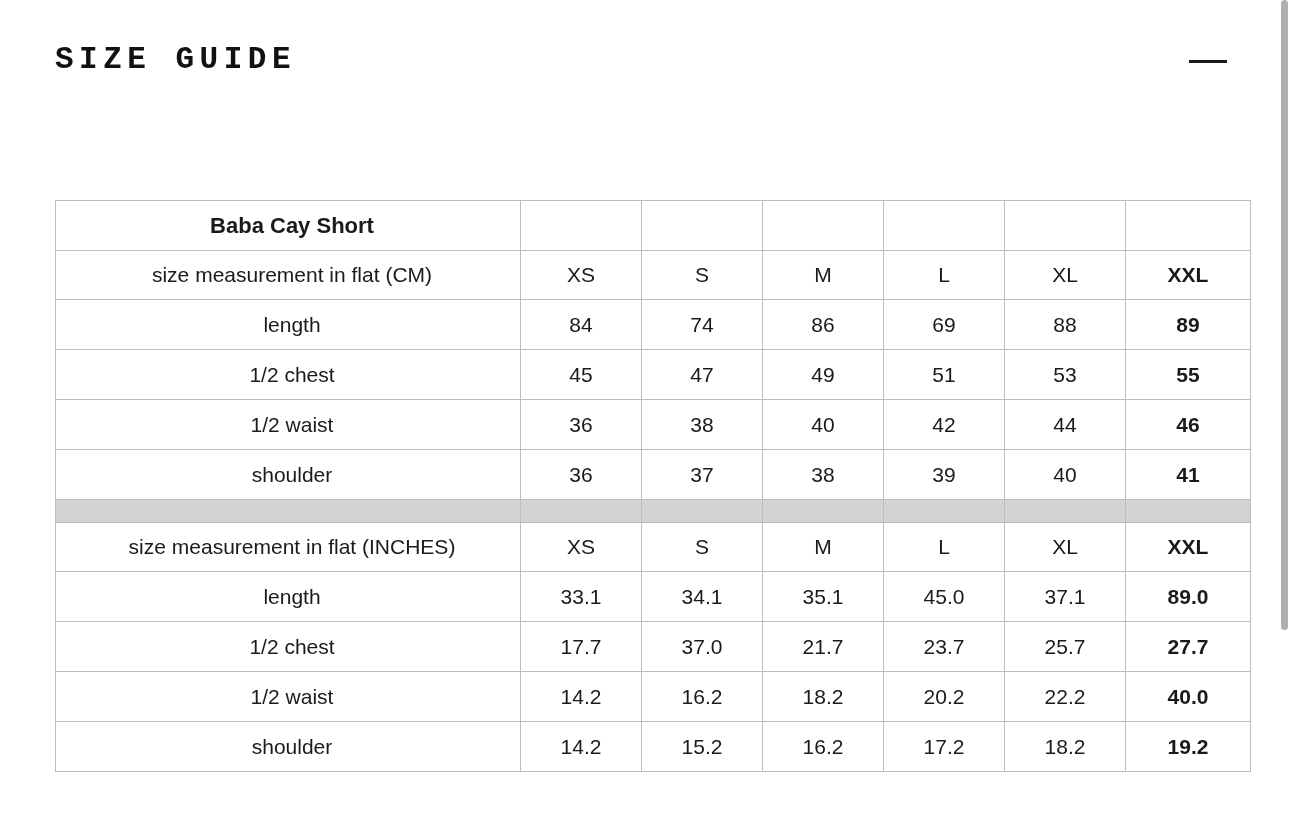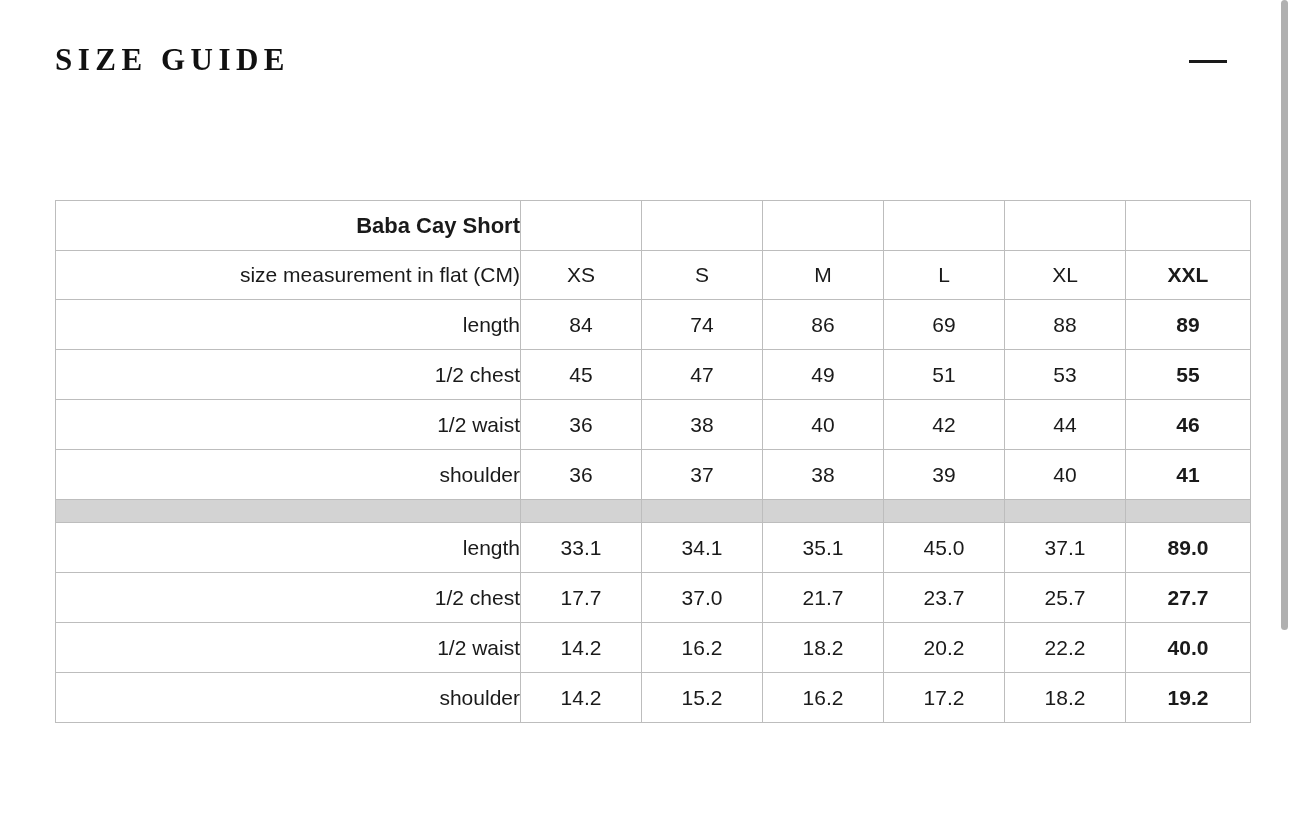--- a/index.html
+++ b/index.html
@@ -33,21 +33,21 @@
     display: flex;
     align-items: flex-start;
     justify-content: space-between;
   }
   .title {
     font-size: 31px;
     font-weight: bold;
     letter-spacing: 5.5px;
     color: #111111;
     line-height: 1;
-    font-family: Liberation Serif, serif;
+    font-family: Liberation Mono, monospace;
   }
   .collapse-btn {
     width: 44px;
     height: 34px;
     display: flex;
     align-items: center;
     justify-content: center;
     cursor: pointer;
     background: transparent;
     border: none;
@@ -77,21 +77,21 @@
     height: 49px;
     padding: 0 0 0 0;
     font-size: 21px;
     color: #1a1a1a;
     text-align: center;
     vertical-align: middle;
     font-weight: normal;
     background: #ffffff;
   }
   table.size-table td.label {
-    text-align: right;
+    text-align: center;
     padding-left: 8px;
     width: 456px;
   }
   table.size-table td.product-name {
     font-weight: bold;
     font-size: 22px;
   }
   table.size-table tr.header-row td {
     height: 48px;
   }
@@ -211,20 +211,29 @@
         <tr class="spacer-row">
           <td class="label"></td>
           <td class="size-col"></td>
           <td class="size-col"></td>
           <td class="size-col"></td>
           <td class="size-col"></td>
           <td class="size-col"></td>
           <td class="size-col-last"></td>
         </tr>
 
+        <tr class="header-row">
+          <td class="label">size measurement in flat (INCHES)</td>
+          <td class="size-col">XS</td>
+          <td class="size-col">S</td>
+          <td class="size-col">M</td>
+          <td class="size-col">L</td>
+          <td class="size-col">XL</td>
+          <td class="size-col-last">XXL</td>
+        </tr>
 
         <tr>
           <td class="label">length</td>
           <td class="size-col">33.1</td>
           <td class="size-col">34.1</td>
           <td class="size-col">35.1</td>
           <td class="size-col">45.0</td>
           <td class="size-col">37.1</td>
           <td class="size-col-last">89.0</td>
         </tr>

